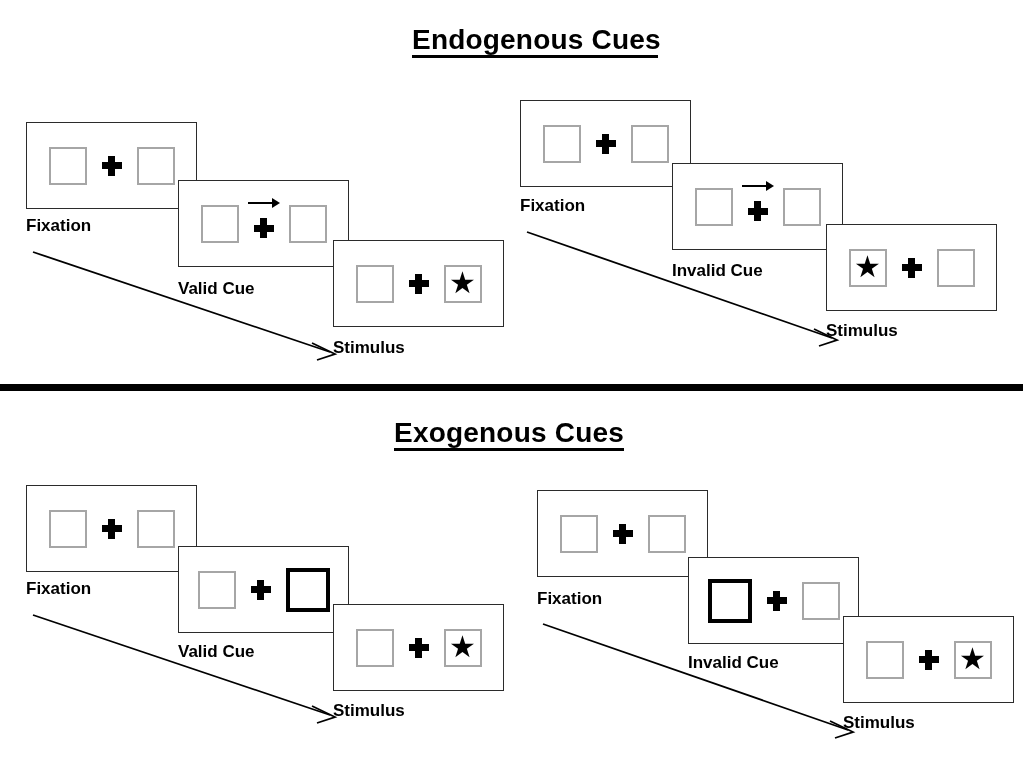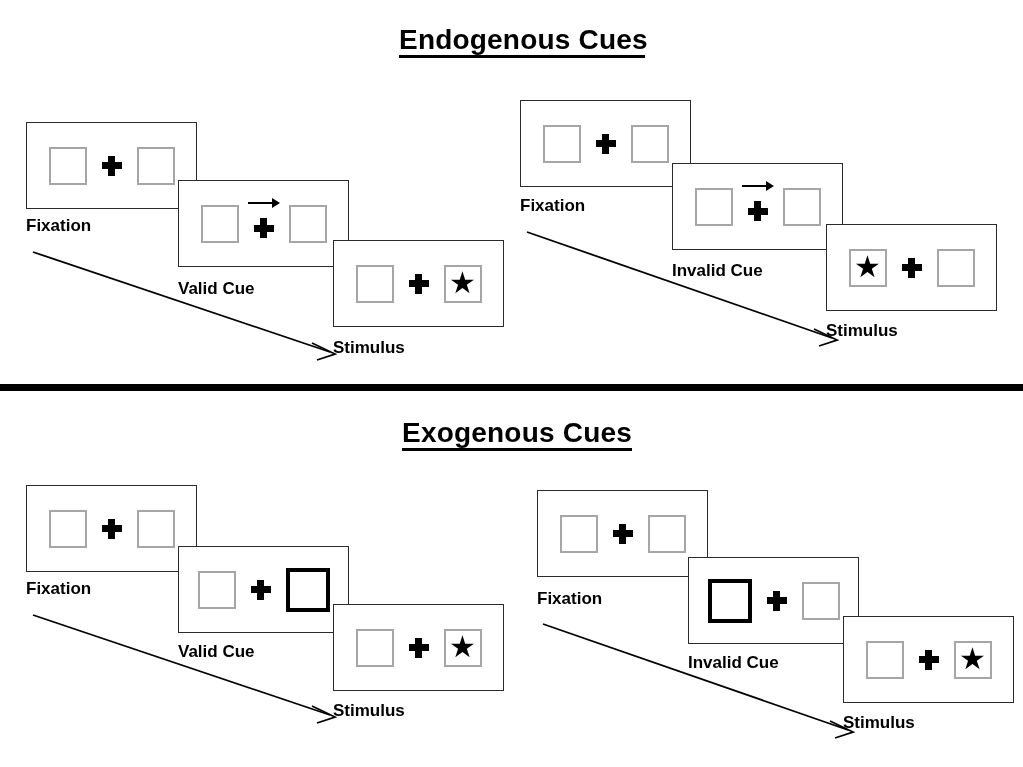--- a/index.html
+++ b/index.html
@@ -24,20 +24,21 @@
   .section-title {
     position: absolute;
     font-size: 28px;
     font-weight: bold;
     letter-spacing: 0.2px;
     text-align: center;
     white-space: nowrap;
     border-bottom: 3px solid #000;
     padding-bottom: 1px;
     line-height: 1.05;
+    margin-left: 13px;
   }
 
   
   .divider {
     position: absolute;
     left: 0;
     width: 1023px;
     height: 7px;
     background: #000000;
   }
@@ -259,21 +260,21 @@
       <div class="plus"></div>
       <div class="box">
         <span class="star"></span>
       </div>
     </div>
   </div>
   <div class="caption" style="left:826px; top:321px; width:171px;">Stimulus</div>
 
   <div class="divider" style="top:384px;"></div>
 
-  <div class="section-title" style="left:402px; top:418px; width:230px;">Exogenous Cues</div>
+  <div class="section-title" style="left:381px; top:418px; width:230px;">Exogenous Cues</div>
 
   <svg class="time-arrow" style="left:30px; top:611px; width:320px; height:118px;">
     <line x1="3" y1="4" x2="300" y2="104" stroke="#000000" stroke-width="1.8"></line>
     <polyline points="282,95 305,106 287,112" fill="none" stroke="#000000" stroke-width="1.8"></polyline>
   </svg>
 
   <div class="panel" style="left:26px; top:485px; width:171px; height:87px;">
     <div class="panel-inner">
       <div class="box">
         <span class="star"></span>

